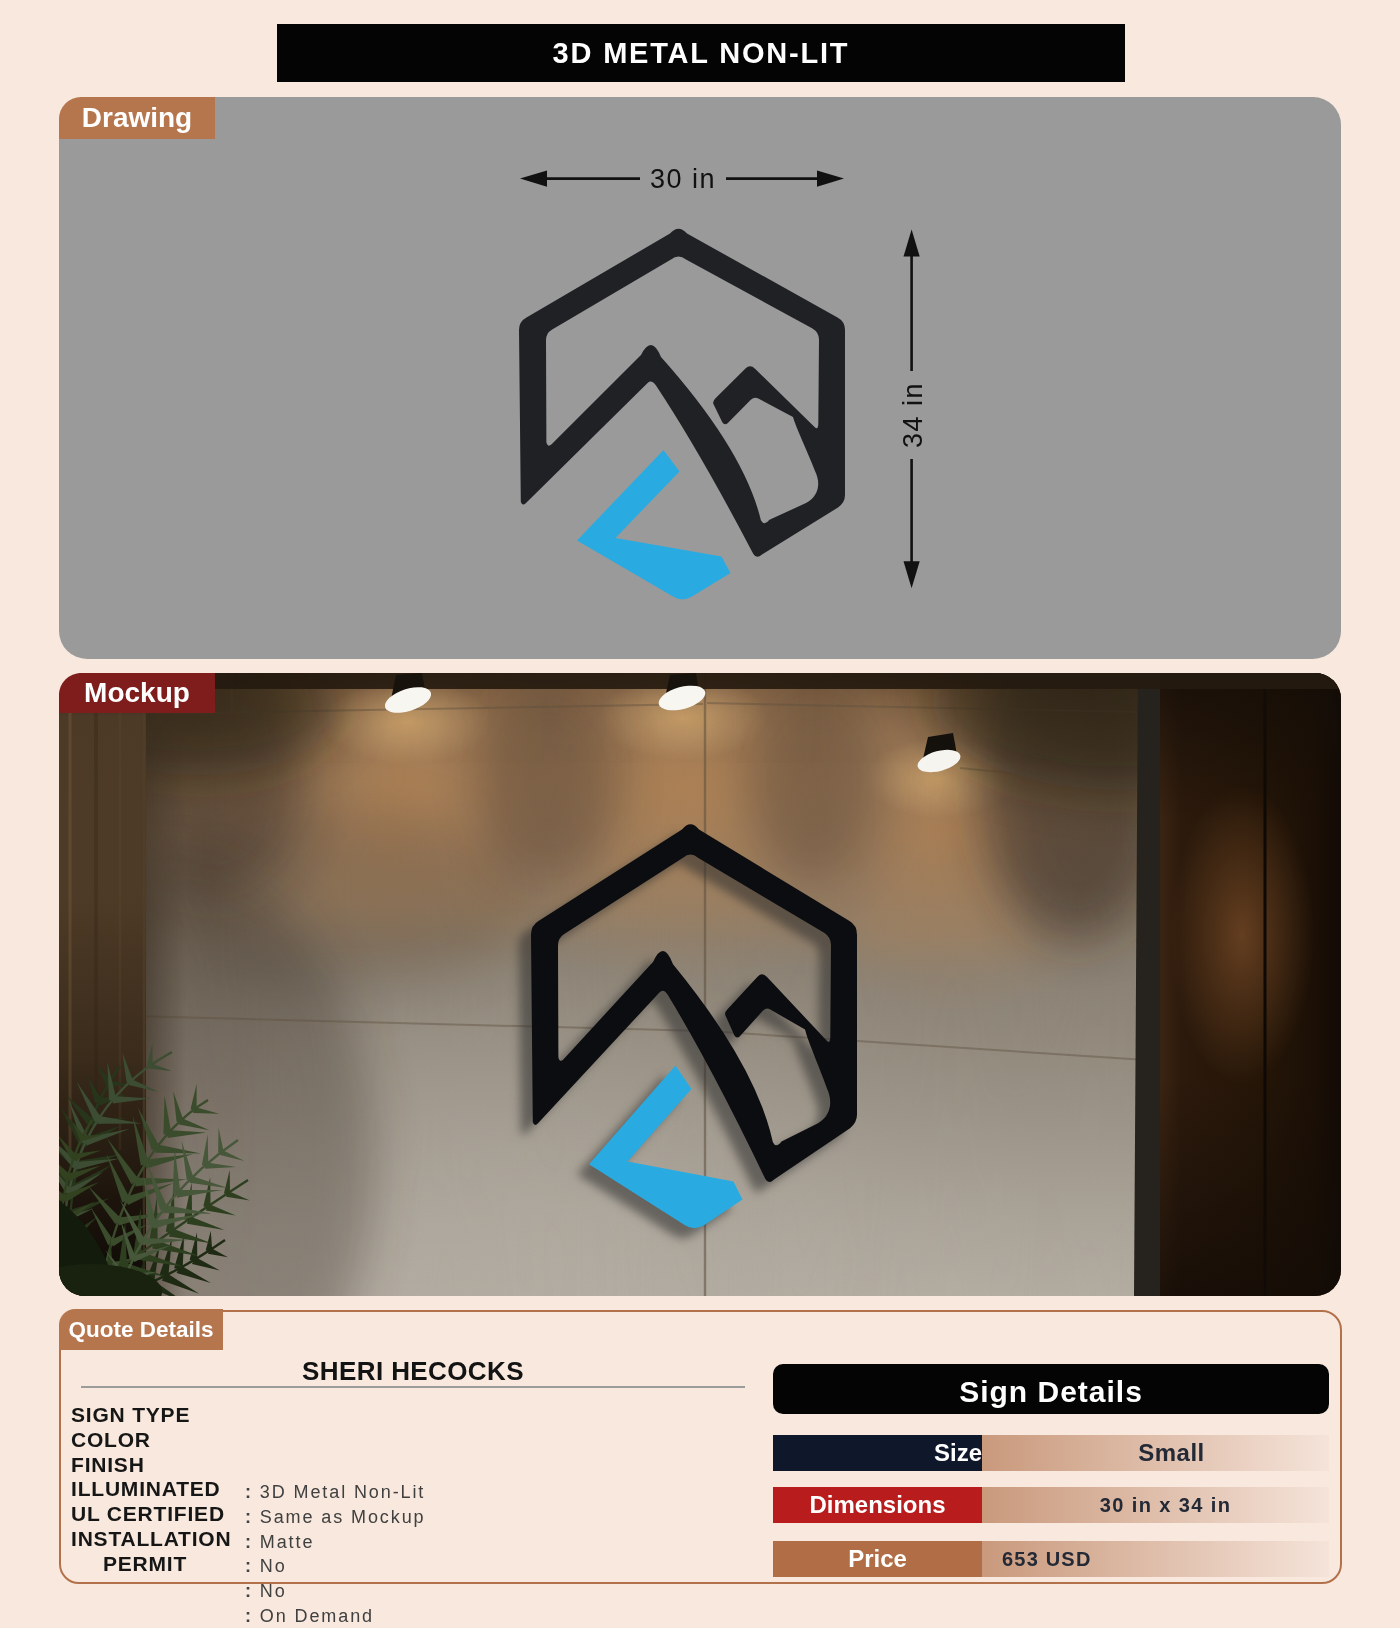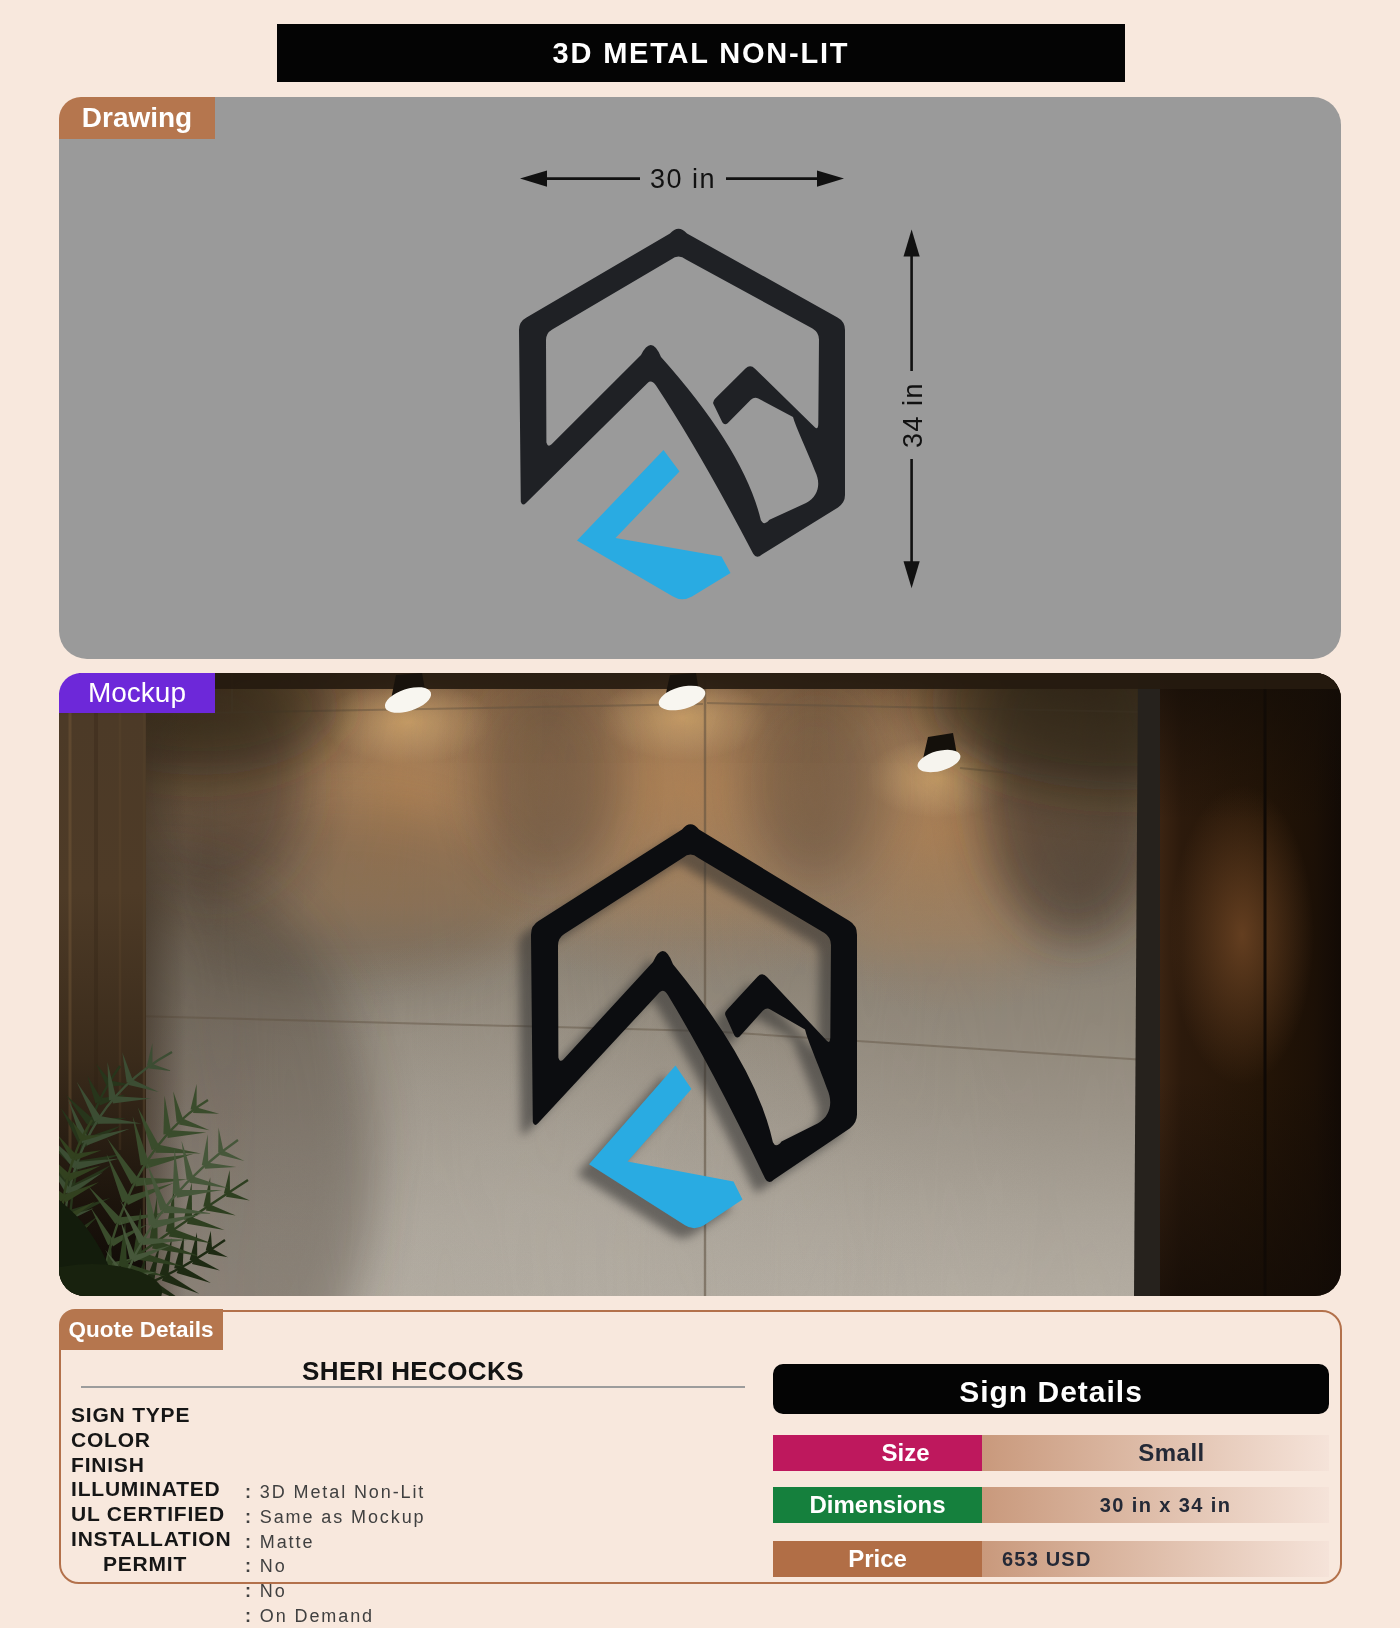--- a/index.html
+++ b/index.html
@@ -372,21 +372,21 @@
       <path d="M 73.0,1153.9 L 101.4,1150.3 L 74.7,1160.6 Z" fill="#32411f"></path>
       <path d="M 71.1,1159.3 L 57.1,1134.3 L 76.7,1155.2 Z" fill="#32411f"></path>
       <path d="M 81.6,1135.2 L 101.8,1135.3 L 82.4,1140.9 Z" fill="#32411f"></path>
       <path d="M 79.5,1139.5 L 72.0,1120.8 L 84.5,1136.6 Z" fill="#32411f"></path>
       <path d="M 59,1296 L 59,1200 C 88,1222 110,1258 118,1296 Z" fill="#131c0c"></path>
       <ellipse cx="92" cy="1292" rx="70" ry="28" fill="#18220e"></ellipse>
     </g>
   </g>
 </svg>
 
-<div class="abs" style="left:59px;top:673px;width:156px;height:40px;background:#6d28d9;border-radius:22px 0 0 0;color:#fff;font-weight:normal;font-size:28px;text-align:center;line-height:40px;">Mockup</div>
+<div class="abs" style="left:59px;top:673px;width:156px;height:40px;background:#7f1d1d;border-radius:22px 0 0 0;color:#fff;font-weight:bold;font-size:28px;text-align:center;line-height:40px;">Mockup</div>
 
 <div class="abs" style="left:59px;top:1310px;width:1283px;height:274px;border:2px solid #b3714b;border-radius:20px;box-sizing:border-box;"></div>
 
 <div class="abs" style="left:59px;top:1309px;width:164px;height:41px;background:#b5764e;border-radius:16px 0 0 0;color:#fff;font-weight:bold;font-size:22.5px;text-align:center;line-height:41px;">Quote Details</div>
 
 <div class="abs" style="left:81px;top:1356px;width:664px;text-align:center;font-size:26px;font-weight:bold;letter-spacing:0.4px;color:#131313;">SHERI HECOCKS</div>
 
 <div class="abs" style="left:81px;top:1386px;width:664px;height:1.5px;background:#9c9c9c;"></div>
 
 <div class="abs" style="left:71px;top:1403px;font-size:21px;color:#161616;line-height:24.8px;">
@@ -403,20 +403,20 @@
   <div><b>:</b> Same as Mockup</div>
   <div><b>:</b> Matte</div>
   <div><b>:</b> No</div>
   <div><b>:</b> No</div>
   <div><b>:</b> On Demand</div>
   <div><b>:</b> On Demand</div>
 </div>
 
 <div class="abs" style="left:773px;top:1364px;width:556px;height:50px;background:#040404;border-radius:10px;color:#fff;font-weight:bold;font-size:30px;letter-spacing:1px;text-align:center;line-height:56px;">Sign Details</div>
 
-<div class="abs" style="left:773px;top:1435px;width:209px;height:36px;background:#be185d;color:#fff;font-weight:bold;font-size:24px;text-align:center;line-height:36px;padding-left:28px;">Size</div>
+<div class="abs" style="left:773px;top:1435px;width:209px;height:36px;background:#0f172a;color:#fff;font-weight:bold;font-size:24px;text-align:right;line-height:36px;">Size</div>
 <div class="abs" style="left:982px;top:1435px;width:347px;height:36px;background:linear-gradient(90deg,#c9997c,#f5e3d9);color:#242936;font-weight:bold;font-size:24px;letter-spacing:0.5px;text-align:center;line-height:36px;padding-left:32px;box-sizing:border-box;">Small</div>
 
-<div class="abs" style="left:773px;top:1487px;width:209px;height:36px;background:#15803d;color:#fff;font-weight:bold;font-size:24px;text-align:center;line-height:36px;">Dimensions</div>
+<div class="abs" style="left:773px;top:1487px;width:209px;height:36px;background:#b91c1c;color:#fff;font-weight:bold;font-size:24px;text-align:center;line-height:36px;">Dimensions</div>
 <div class="abs" style="left:982px;top:1487px;width:347px;height:36px;background:linear-gradient(90deg,#c9997c,#f5e3d9);color:#242936;font-weight:bold;font-size:20px;letter-spacing:1.4px;text-align:center;line-height:36px;padding-left:20px;box-sizing:border-box;">30 in x 34 in</div>
 
 <div class="abs" style="left:773px;top:1541px;width:209px;height:36px;background:#b16e46;color:#fff;font-weight:bold;font-size:24px;text-align:center;line-height:36px;">Price</div>
 <div class="abs" style="left:982px;top:1541px;width:347px;height:36px;background:linear-gradient(90deg,#c9997c,#f5e3d9);color:#242936;font-weight:bold;font-size:20px;letter-spacing:1.2px;line-height:36px;padding-left:20px;box-sizing:border-box;">653 USD</div>
 
 </body></html>

